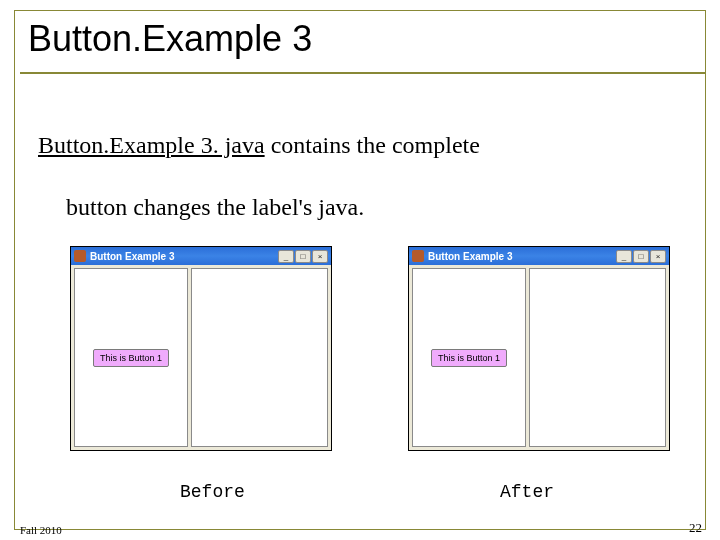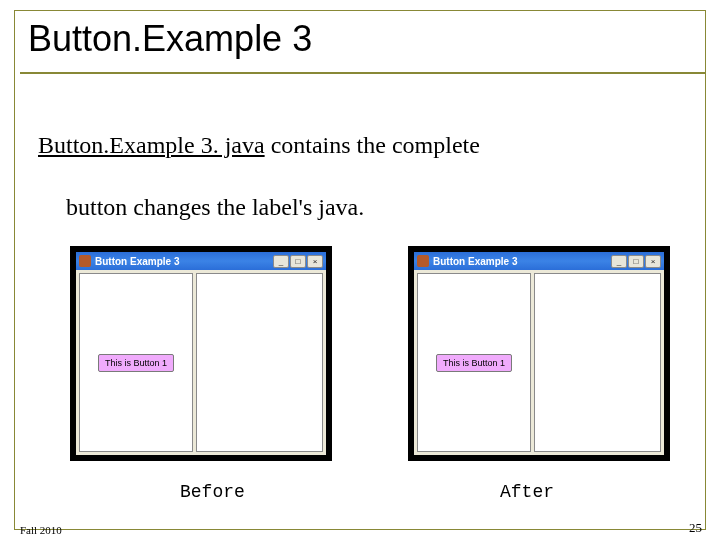--- a/index.html
+++ b/index.html
@@ -54,21 +54,21 @@
   .figures {
     position: absolute;
     left: 70px;
     top: 246px;
     width: 600px;
     display: flex;
     justify-content: space-between;
   }
   .window {
     width: 262px;
-    border: 6px solid #000000;
+    border: 1px solid #000000;
     background: #ece9d8;
     font-family: Tahoma, sans-serif;
     font-size: 10px;
   }
   .titlebar {
     background: linear-gradient(to bottom, #2b6ed8 0%, #3b83e6 50%, #2b6ed8 100%);
     color: #fff;
     height: 18px;
     display: flex;
     align-items: center;
@@ -215,13 +215,13 @@
       <div class="panel-right"></div>
     </div>
   </div>
 
 </div>
 
 <div class="caption" style="left:180px; top:482px;">Before</div>
 <div class="caption" style="left:500px; top:482px;">After</div>
 
 <div class="footer-left">Fall 2010</div>
-<div class="footer-right">25</div>
+<div class="footer-right">22</div>
 
 </body></html>

